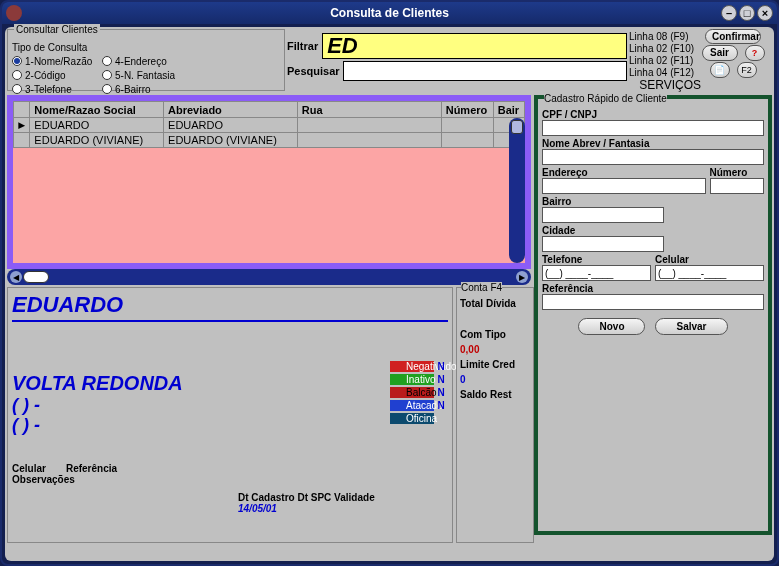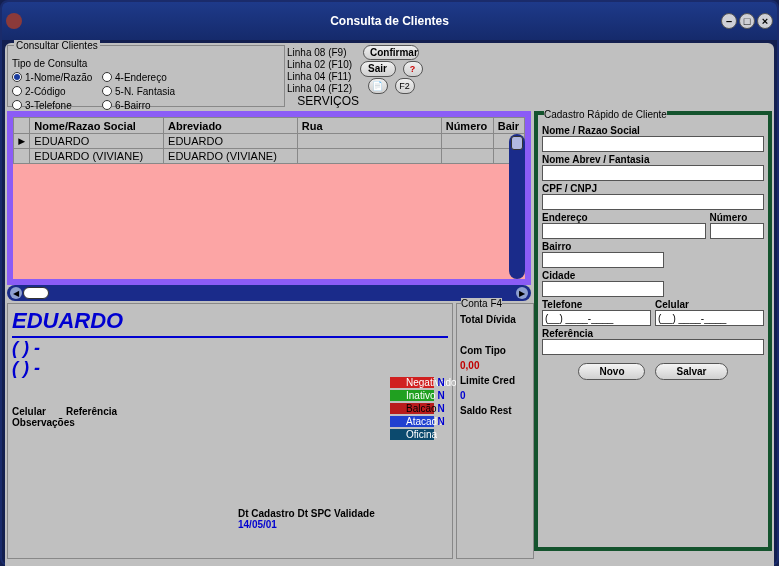--- a/index.html
+++ b/index.html
@@ -1,20 +1,20 @@
 <!DOCTYPE html>
 <html><head>
 <meta charset="utf-8">
 <style>
   * { box-sizing: border-box; margin: 0; padding: 0; font-family: Arial, sans-serif; }
   body { background: #131f4f; width: 779px; height: 566px; overflow: hidden; position: relative; }
   
   .window { background: #131f4f; width: 779px; height: 566px; border: 2px solid #1a2b6b; border-radius: 8px; }
   
-  .titlebar { height: 38px; background: linear-gradient(to bottom, #1e3a8a, #152a6b); color: white; font-size: 12px; font-weight: bold; display: flex; align-items: center; position: relative; border-radius: 6px 6px 0 0; }
+  .titlebar { height: 22px; background: linear-gradient(to bottom, #1e3a8a, #152a6b); color: white; font-size: 12px; font-weight: bold; display: flex; align-items: center; position: relative; border-radius: 6px 6px 0 0; }
   .titlebar .title { position: absolute; left: 50%; transform: translateX(-50%); }
   .titlebar .app-icon { width: 16px; height: 16px; background: #8b3a3a; border-radius: 50%; margin-left: 4px; }
   .titlebar .controls { position: absolute; right: 4px; display: flex; gap: 2px; }
   .titlebar .ctrl { width: 16px; height: 16px; background: #cfd0d6; border: 1px solid #555; border-radius: 50%; display: flex; align-items: center; justify-content: center; font-size: 11px; font-weight: bold; cursor: pointer; color:#000; }
   
   .content { background: #c0c0c0; margin: 3px; height: calc(100% - 28px); border-radius: 6px; padding: 2px; position: relative; }
   
   
   .top-row { display: flex; height: 62px; gap: 2px; }
   
@@ -73,21 +73,21 @@
   .detail-city { color: #0000d0; font-size: 20px; font-weight: bold; font-style: italic; margin-top: 50px; }
   .detail-phone { color: #0000d0; font-size: 18px; font-weight: bold; font-style: italic; line-height: 20px; }
   .status-block { position: absolute; right: 4px; top: 72px; font-size: 10px; }
   .status-line { display: flex; align-items: center; height: 13px; }
   .status-label { width: 44px; text-align: center; font-size: 10px; font-weight: normal; color: white; padding-left: 16px; }
   .status-val { width: 14px; font-weight: bold; color: #0000d0; text-align: center; }
   .labels-small { display: flex; gap: 20px; font-size: 10px; font-weight: bold; margin-top: 28px; }
   .obs-label { font-size: 10px; font-weight: bold; }
   .dt-block { position: absolute; bottom: 28px; left: 230px; font-size: 10px; }
   .dt-block .hdr { font-weight: bold; }
-  .dt-block .val { color: #0000d0; font-weight: bold; }
+  .dt-block .val { color: #0000d0; font-weight: bold; font-style: italic; }
   
   .conta { width: 78px; border: 1px solid #888; position: relative; padding: 10px 3px 3px 3px; font-size: 10px; font-weight: bold; }
   .conta .legend { position: absolute; top: -6px; left: 4px; background: #c0c0c0; font-size: 10px; font-weight: normal; }
   .conta .val-red { color: #c00000; font-weight: bold; }
   .conta .val-blue { color: #0000d0; font-weight: bold; }
   .conta div { margin-bottom: 4px; }
   
   .cadastro-ext { flex: 1; }
 </style>
 </head>
@@ -141,25 +141,35 @@
             </div>
             <div class="radio-col" style="width: 90px;">
               <div class="radio-item">
                 <span class="radio "></span>
                 <span>7-Referência</span>
               </div>
             </div>
           </div>
       </div>
 
+      <div class="filter-block">
+        <div class="filter-row">
+          <label>Filtrar</label>
+          <input class="filter-input" value="ED" style="">
+        </div>
+        <div class="filter-row">
+          <label>Pesquisar</label>
+          <input class="search-input" value="" style="">
+        </div>
+      </div>
 
       <div class="line-info">
         <div>Linha 08 (F9)</div>
         <div>Linha 02 (F10)</div>
-        <div>Linha 04 (F11)</div>
+        <div>Linha 02 (F11)</div>
         <div>Linha 04 (F12)</div>
         <div class="servicos-label">SERVIÇOS</div>
       </div>
 
       <div class="action-btns">
         <div class="btn-pill">Confirmar</div>
         <div class="btn-row2">
           <div class="btn-pill" style="width:36px">Sair</div>
           <div class="btn-small" style="color:#c00;font-weight:bold;">?</div>
         </div>
@@ -210,23 +220,22 @@
         <div class="hscrollbar">
           <div class="arrow">◀</div>
           <div class="thumb"></div>
           <div class="spacer"></div>
           <div class="arrow">▶</div>
         </div>
       </div>
 
       <div class="cadastro" style="height: 440px;">
         <div class="legend">Cadastro Rápido de Cliente</div>
-        <div class="cad-row"><label>Nome / Razao Social</label><input class="cad-input" style=""></div>
+        <div class="cad-row"><label>CPF / CNPJ</label><input class="cad-input" style=""></div>
         <div class="cad-row"><label>Nome Abrev / Fantasia</label><input class="cad-input" style=""></div>
-        <div class="cad-row"><label>CPF / CNPJ</label><input class="cad-input" style=""></div>
         <div class="cad-row cad-flex">
           <div style="flex:3"><label>Endereço</label><input class="cad-input" style=""></div>
           <div style="flex:1"><label>Número</label><input class="cad-input" style=""></div>
         </div>
         <div class="cad-row"><label>Bairro</label><input class="cad-input" style="width: 55%;"></div>
         <div class="cad-row"><label>Cidade</label><input class="cad-input" style="width: 55%;"></div>
         <div class="cad-row cad-flex">
           <div style="flex:1"><label>Telefone</label><input class="cad-input" value="(__) ____-____" style=""></div>
           <div style="flex:1"><label>Celular</label><input class="cad-input" value="(__) ____-____" style=""></div>
         </div>
@@ -234,20 +243,21 @@
         <div class="cad-btns">
           <div class="cad-btn">Novo</div>
           <div class="cad-btn">Salvar</div>
         </div>
       </div>
     </div>
 
     <div class="detail-row">
       <div class="detail-left">
         <div class="detail-name">EDUARDO</div>
+        <div class="detail-city">VOLTA REDONDA</div>
         <div class="detail-phone">(   )         -</div>
         <div class="detail-phone">(   )         -</div>
 
         <div class="status-block" id="status-block">
             <div class="status-line">
               <span class="status-label" style="background:#d02020;color:#fff">Negativado</span>
               <span class="status-val">N</span>
             </div>
             <div class="status-line">
               <span class="status-label" style="background:#20a020;color:#fff">Inativo</span>

